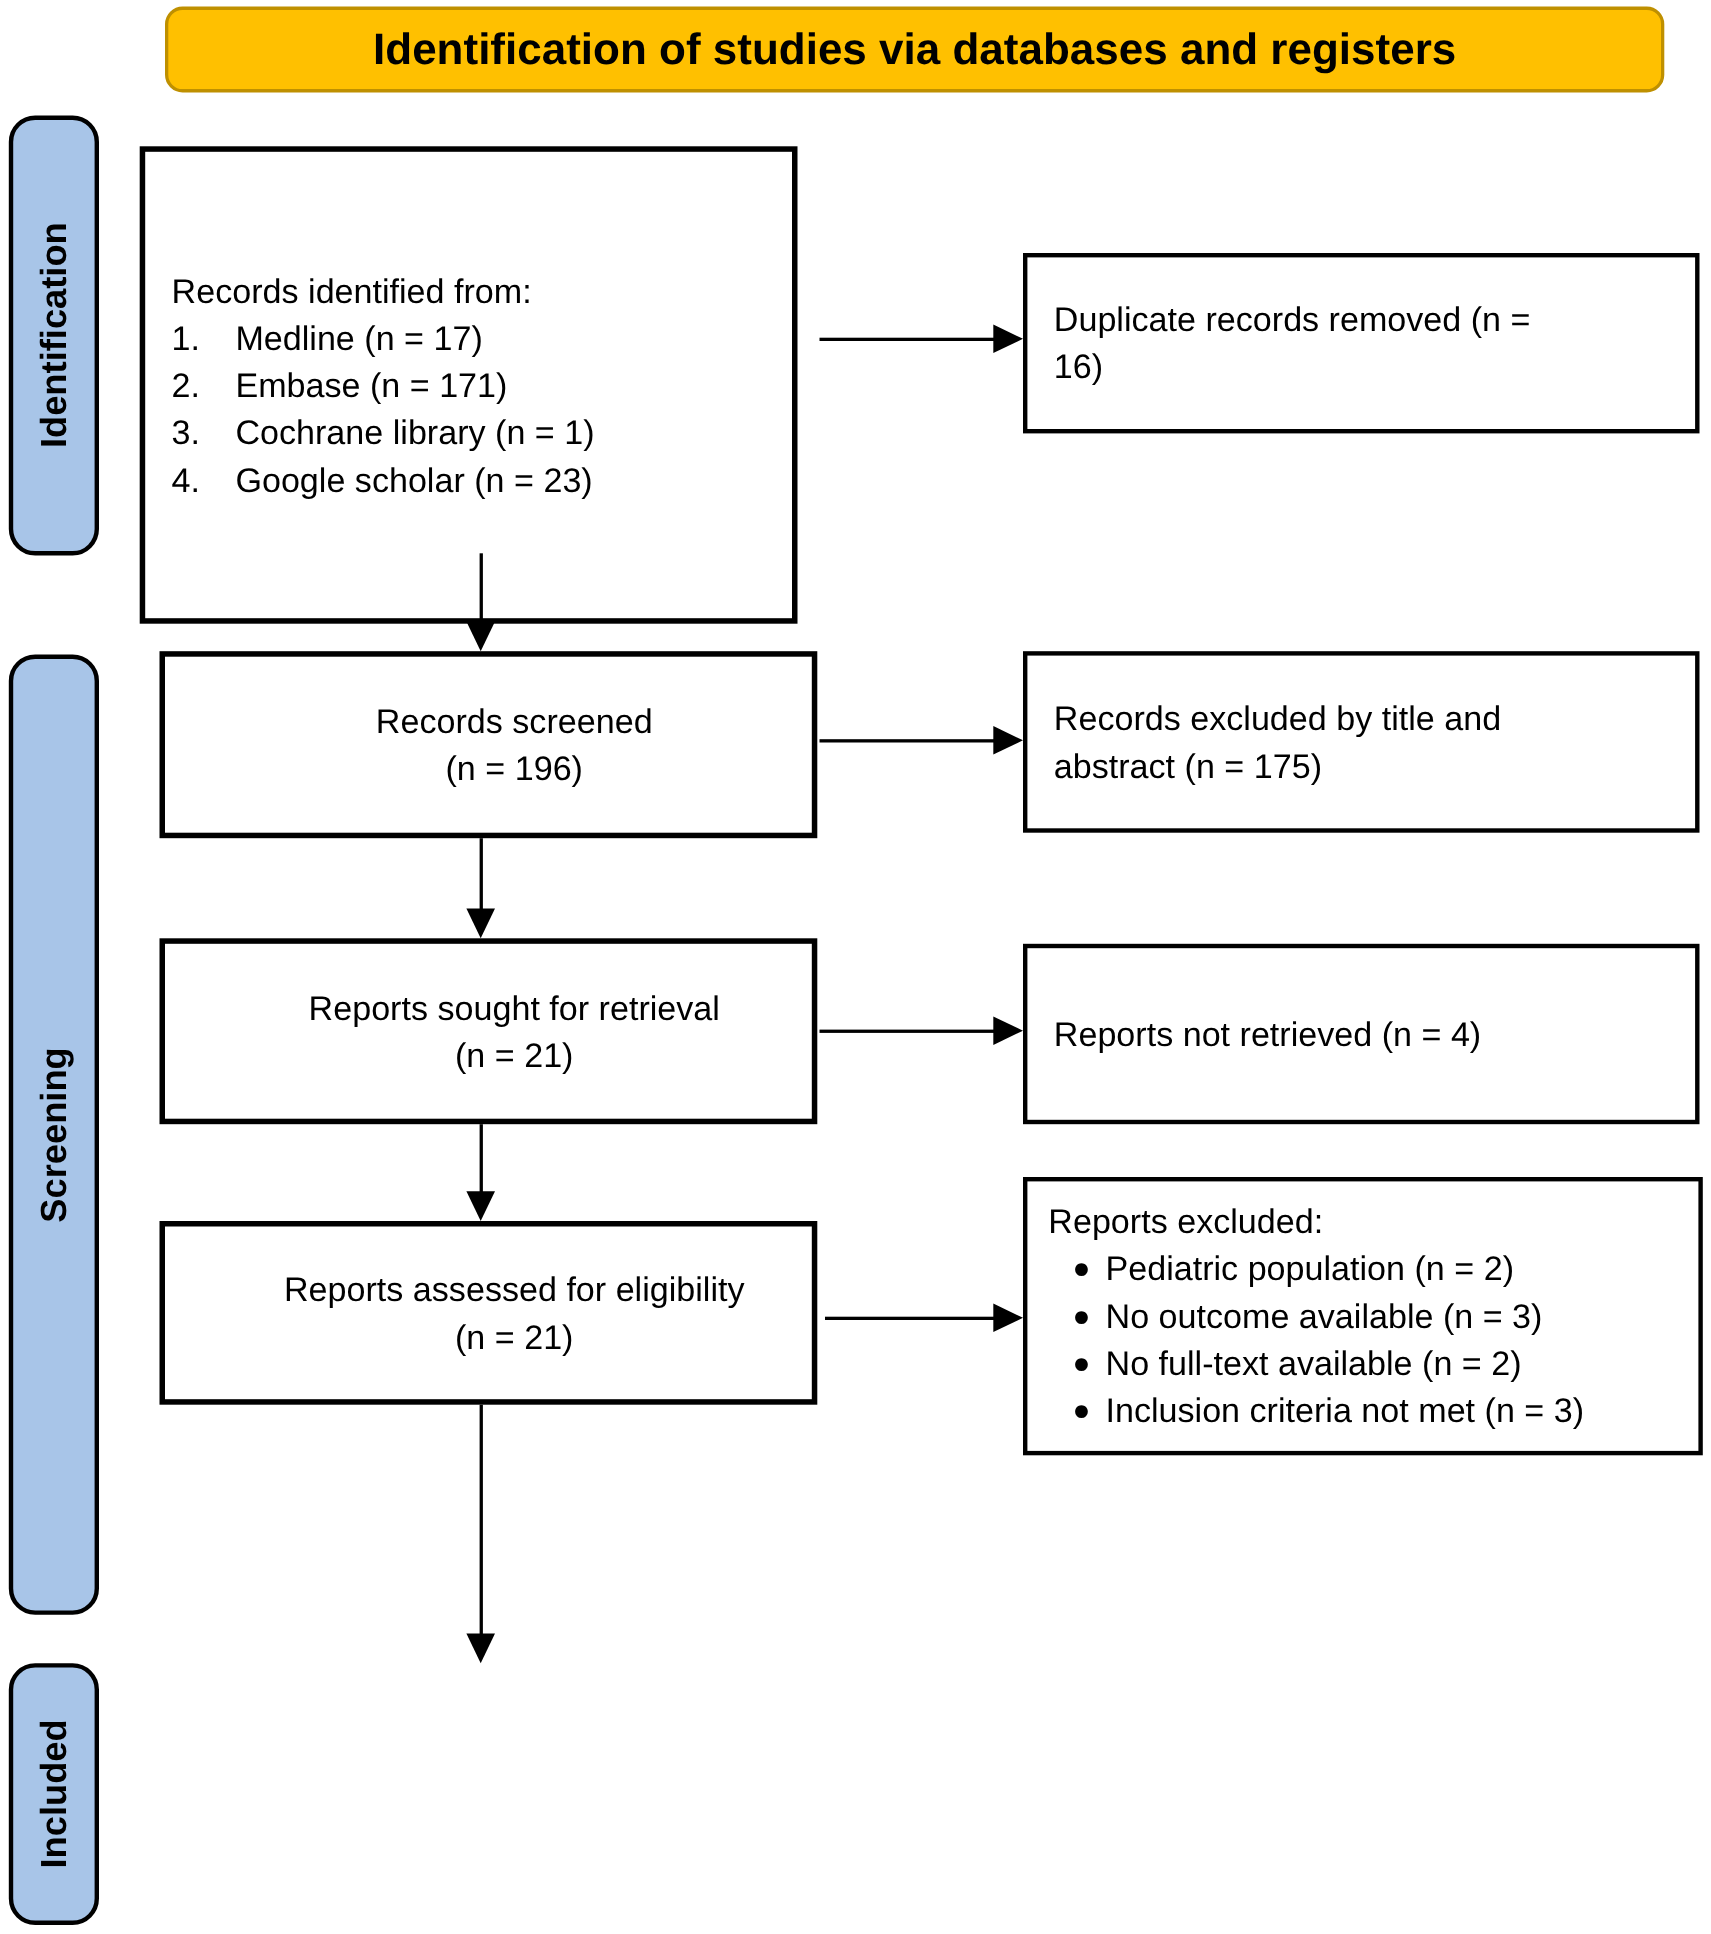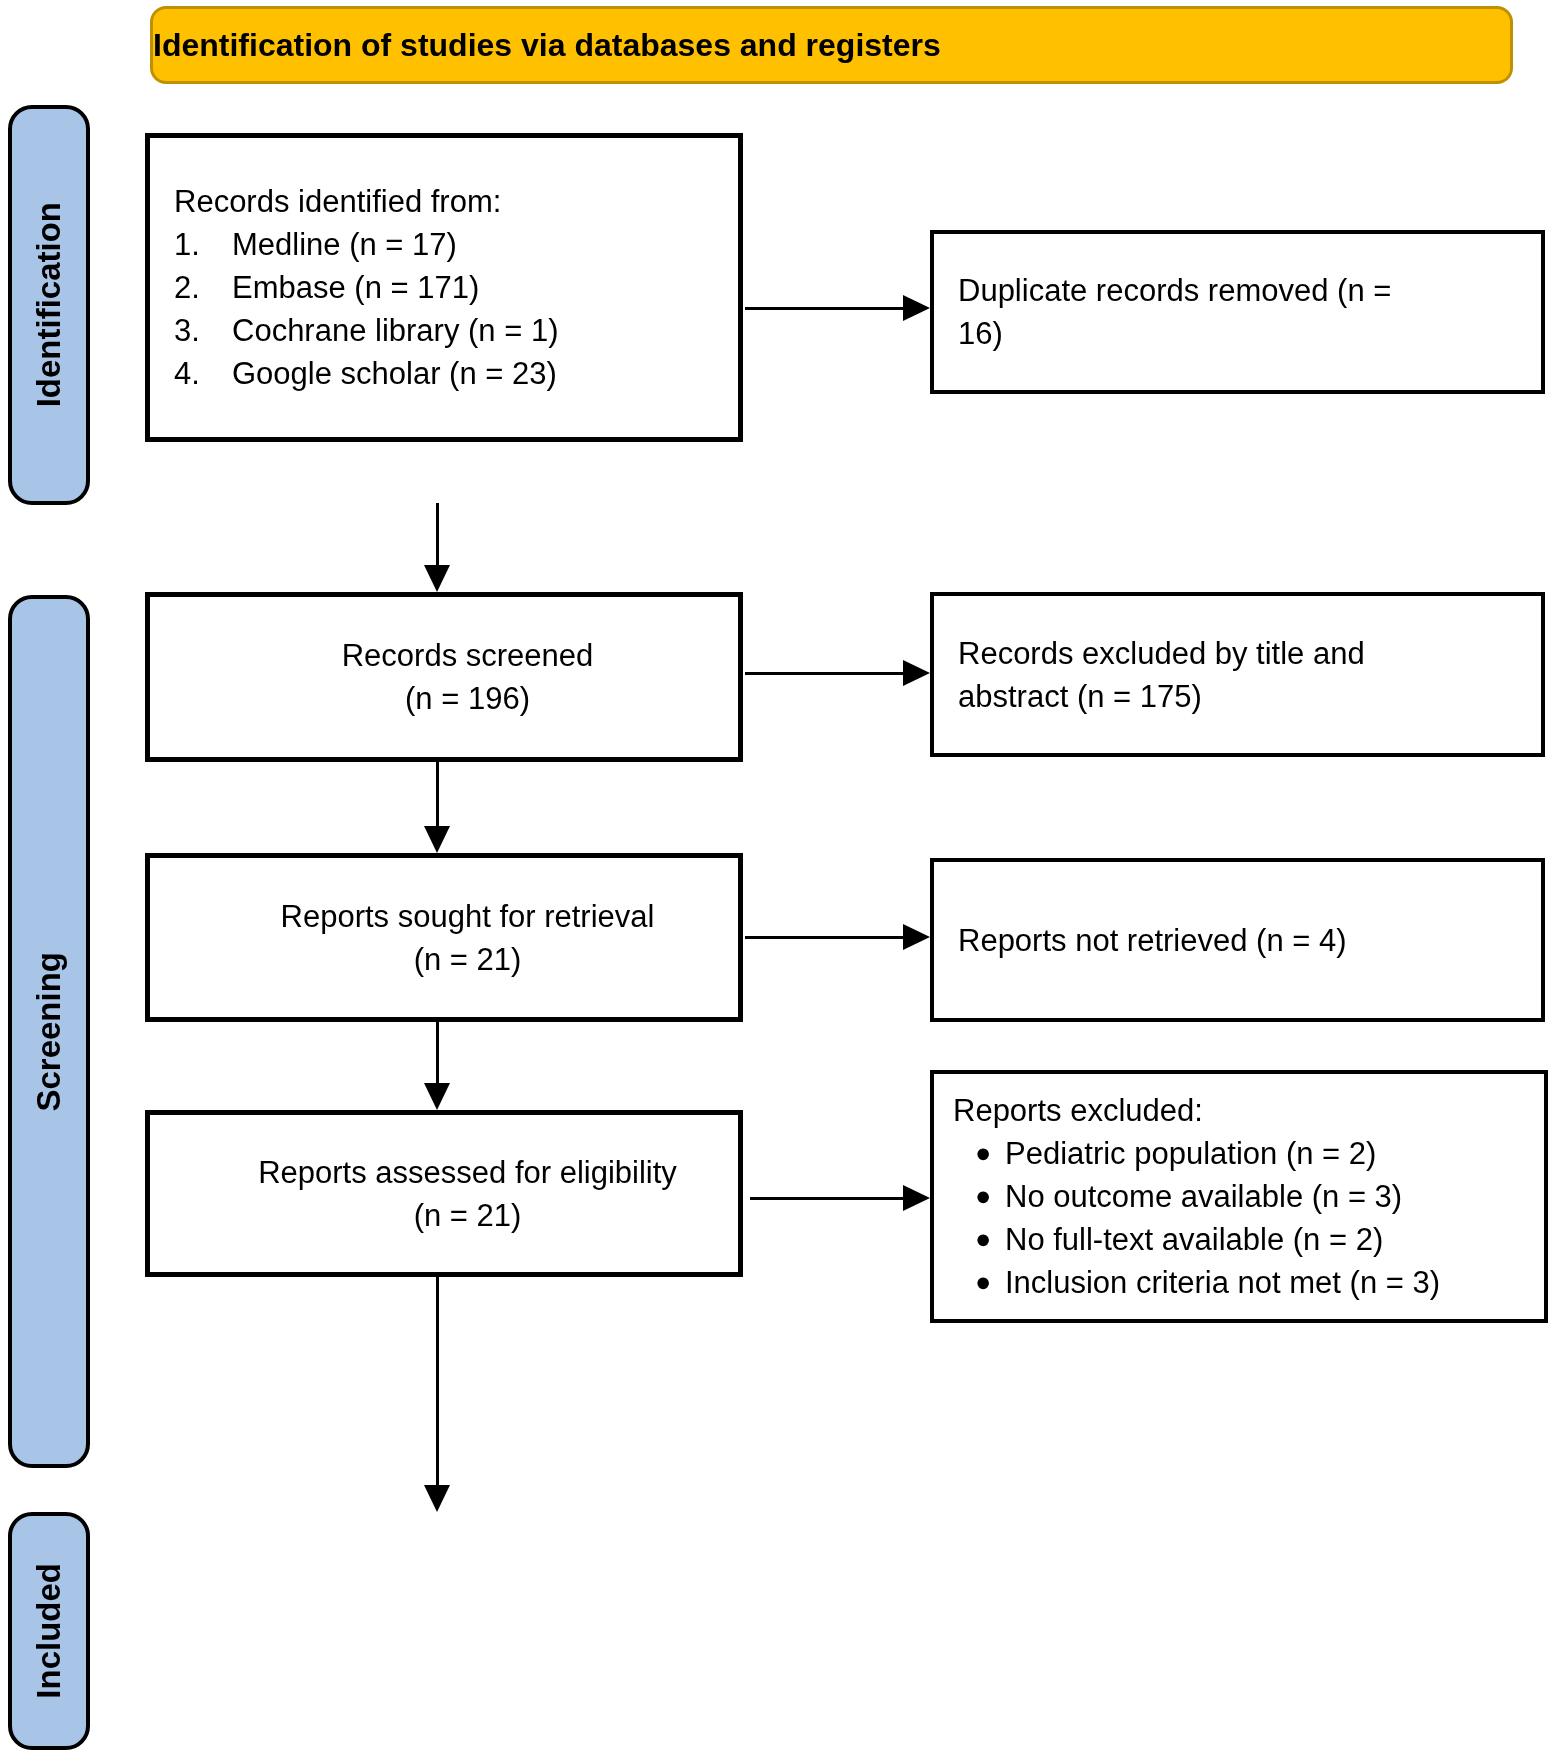--- a/index.html
+++ b/index.html
@@ -15,22 +15,22 @@
 
   
   .banner {
     position: absolute;
     left: 150px; top: 6px;
     width: 1363px; height: 78px;
     background: #FFC000;
     border: 3px solid #BF9000;
     border-radius: 16px;
     box-sizing: border-box;
-    display: flex; align-items: center; justify-content: flex-start;
-    font-size: 32px; font-weight: bold;
+    display: flex; align-items: center; justify-content: center;
+    font-size: 40px; font-weight: bold;
   }
 
   
   .stage {
     position: absolute;
     left: 8px; width: 82px;
     background: #A8C5E8;
     border: 4px solid #000000;
     border-radius: 24px;
     box-sizing: border-box;
@@ -61,21 +61,21 @@
     display: flex; flex-direction: column;
     align-items: center; justify-content: center;
     text-align: center;
   }
   .left-txt {
     display: flex; flex-direction: column;
     justify-content: center;
     padding: 0 24px;
   }
 
-  .box-records-identified { left: 145px; top: 133px; width: 598px; height: 309px; }
+  .box-records-identified { left: 127px; top: 133px; width: 598px; height: 434px; }
   .box-duplicates        { left: 930px; top: 230px; width: 615px; height: 164px; }
   .box-screened          { left: 145px; top: 592px; width: 598px; height: 170px; }
   .box-excluded-title    { left: 930px; top: 592px; width: 615px; height: 165px; }
   .box-sought            { left: 145px; top: 853px; width: 598px; height: 169px; }
   .box-not-retrieved     { left: 930px; top: 858px; width: 615px; height: 164px; }
   .box-assessed          { left: 145px; top: 1110px; width: 598px; height: 167px; }
   .box-reports-excluded  { left: 930px; top: 1070px; width: 618px; height: 253px; padding-left: 19px; }
   .box-included          { left: 135px; top: 1512px; width: 600px; height: 236px; }
 
   .wrap-narrow { max-width: 480px; }

